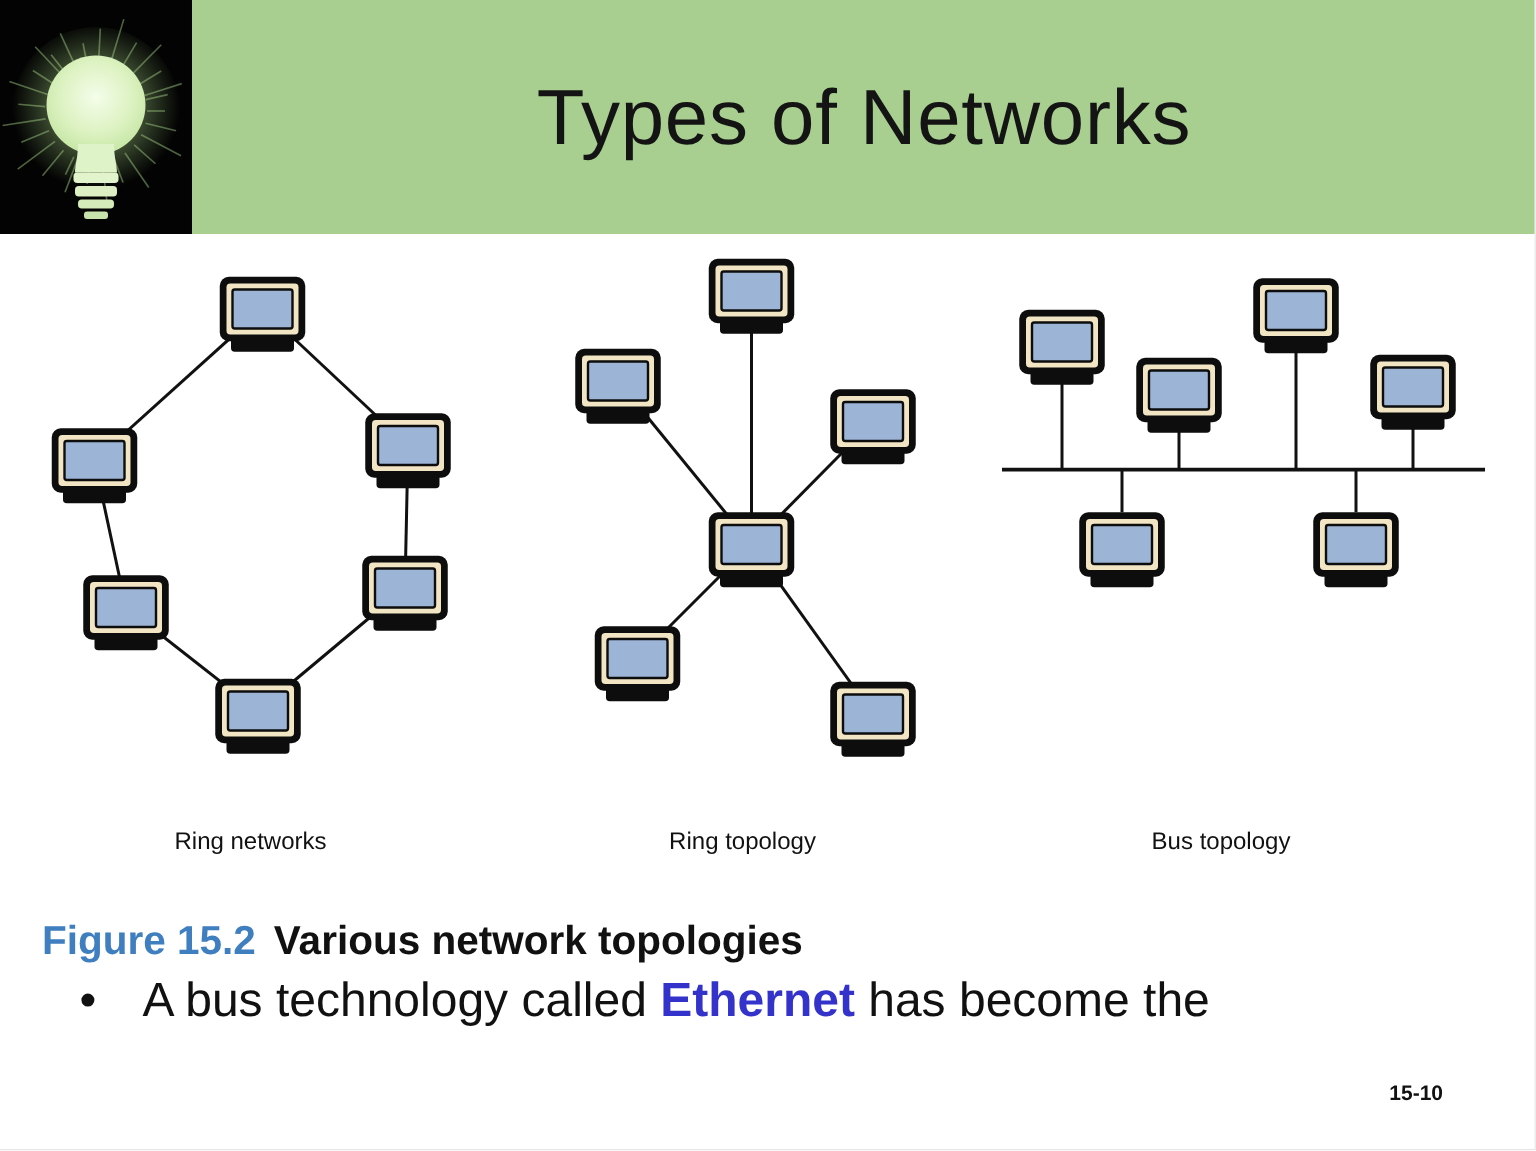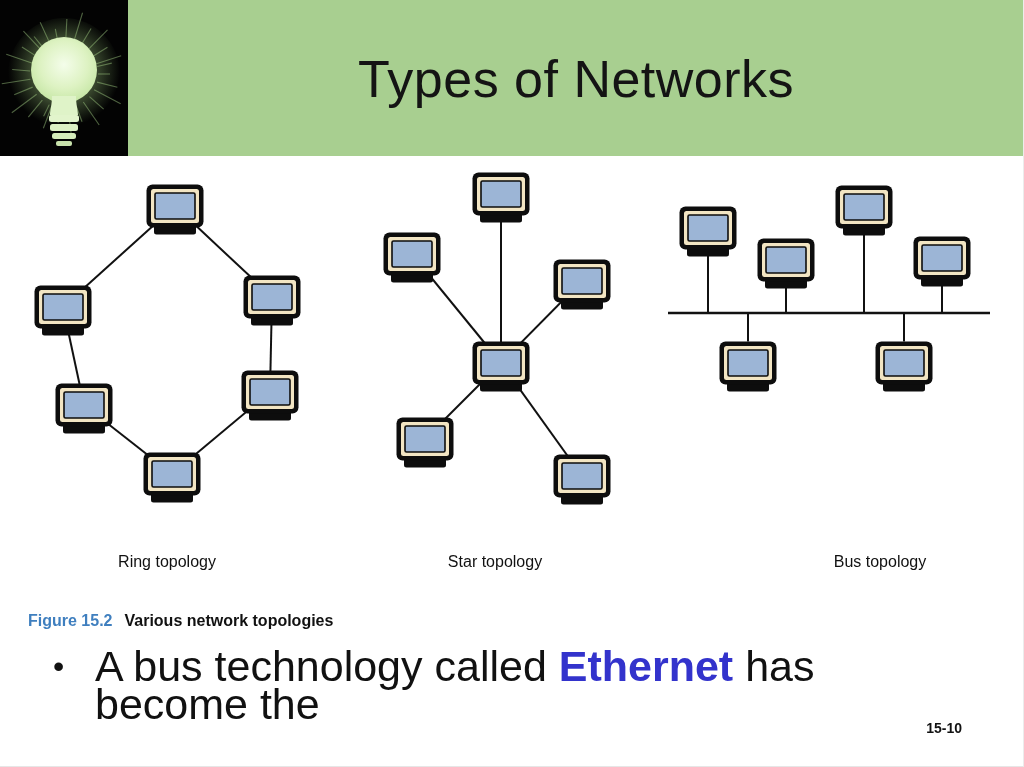--- a/index.html
+++ b/index.html
@@ -25,33 +25,33 @@
     font-size:52px; font-weight:400; color:#141414; letter-spacing:0.5px;
     white-space:nowrap;
   }
   #diagram-svg { position:absolute; top:0; left:0; }
   .topo-label {
     position:absolute; top:553px; transform:translateX(-50%);
     font-size:16px; color:#111; white-space:nowrap;
   }
   .label-ring { left:167px; }
   .label-star { left:495px; }
-  .label-bus  { left:880px; }
+  .label-bus  { left:814px; }
   .figure-caption {
     position:absolute; top:612px; left:28px;
-    font-size:16px; font-weight:700; color:#111; white-space:nowrap;
+    font-size:27px; font-weight:700; color:#111; white-space:nowrap;
   }
   .figure-caption .fig-num { color:#3f7fbf; margin-right:12px; }
   .bullet-marker {
     position:absolute; top:647px; left:53px;
     font-size:32px; line-height:38px; color:#111;
   }
   .bullet-text {
     position:absolute; top:647px; left:95px; width:800px;
-    font-size:43px; line-height:38px; color:#111;
+    font-size:32px; line-height:38px; color:#111;
   }
   .bullet-text .ethernet { color:#3333cc; font-weight:700; }
   .page-number {
     position:absolute; top:720px; right:61px;
     font-size:14px; font-weight:700; color:#111;
   }
 </style>
 </head>
 <body>
 
@@ -202,22 +202,22 @@
       <rect x="727" y="381.5" width="42" height="10" rx="2.5" fill="#0d0d0d"></rect>
       <rect x="719.5" y="341.5" width="57" height="43" rx="6" fill="#0d0d0d"></rect>
       <rect x="724" y="346" width="48" height="34" rx="2.5" fill="#f2e5c3"></rect>
       <rect x="728" y="350" width="40" height="26" rx="1.5" fill="#9cb5d6" stroke="#0d0d0d" stroke-width="1.6"></rect>
       <rect x="883" y="381.5" width="42" height="10" rx="2.5" fill="#0d0d0d"></rect>
       <rect x="875.5" y="341.5" width="57" height="43" rx="6" fill="#0d0d0d"></rect>
       <rect x="880" y="346" width="48" height="34" rx="2.5" fill="#f2e5c3"></rect>
       <rect x="884" y="350" width="40" height="26" rx="1.5" fill="#9cb5d6" stroke="#0d0d0d" stroke-width="1.6"></rect>
     </svg>
 
-  <div class="topo-label label-ring">Ring topology</div>
-  <div class="topo-label label-star">Star topology</div>
+  <div class="topo-label label-ring">Ring networks</div>
+  <div class="topo-label label-star">Ring topology</div>
   <div class="topo-label label-bus">Bus topology</div>
 
   <div class="figure-caption">
     <span class="fig-num" style="color: rgb(63, 127, 191);">Figure 15.2</span><span>Various network topologies</span>
   </div>
 
   <span class="bullet-marker">•</span>
   <p class="bullet-text"><span>A bus technology called </span><span class="ethernet" style="color: rgb(51, 51, 204);">Ethernet</span><span> has become the</span><br></p>
 
   <div class="page-number">15-10</div>

